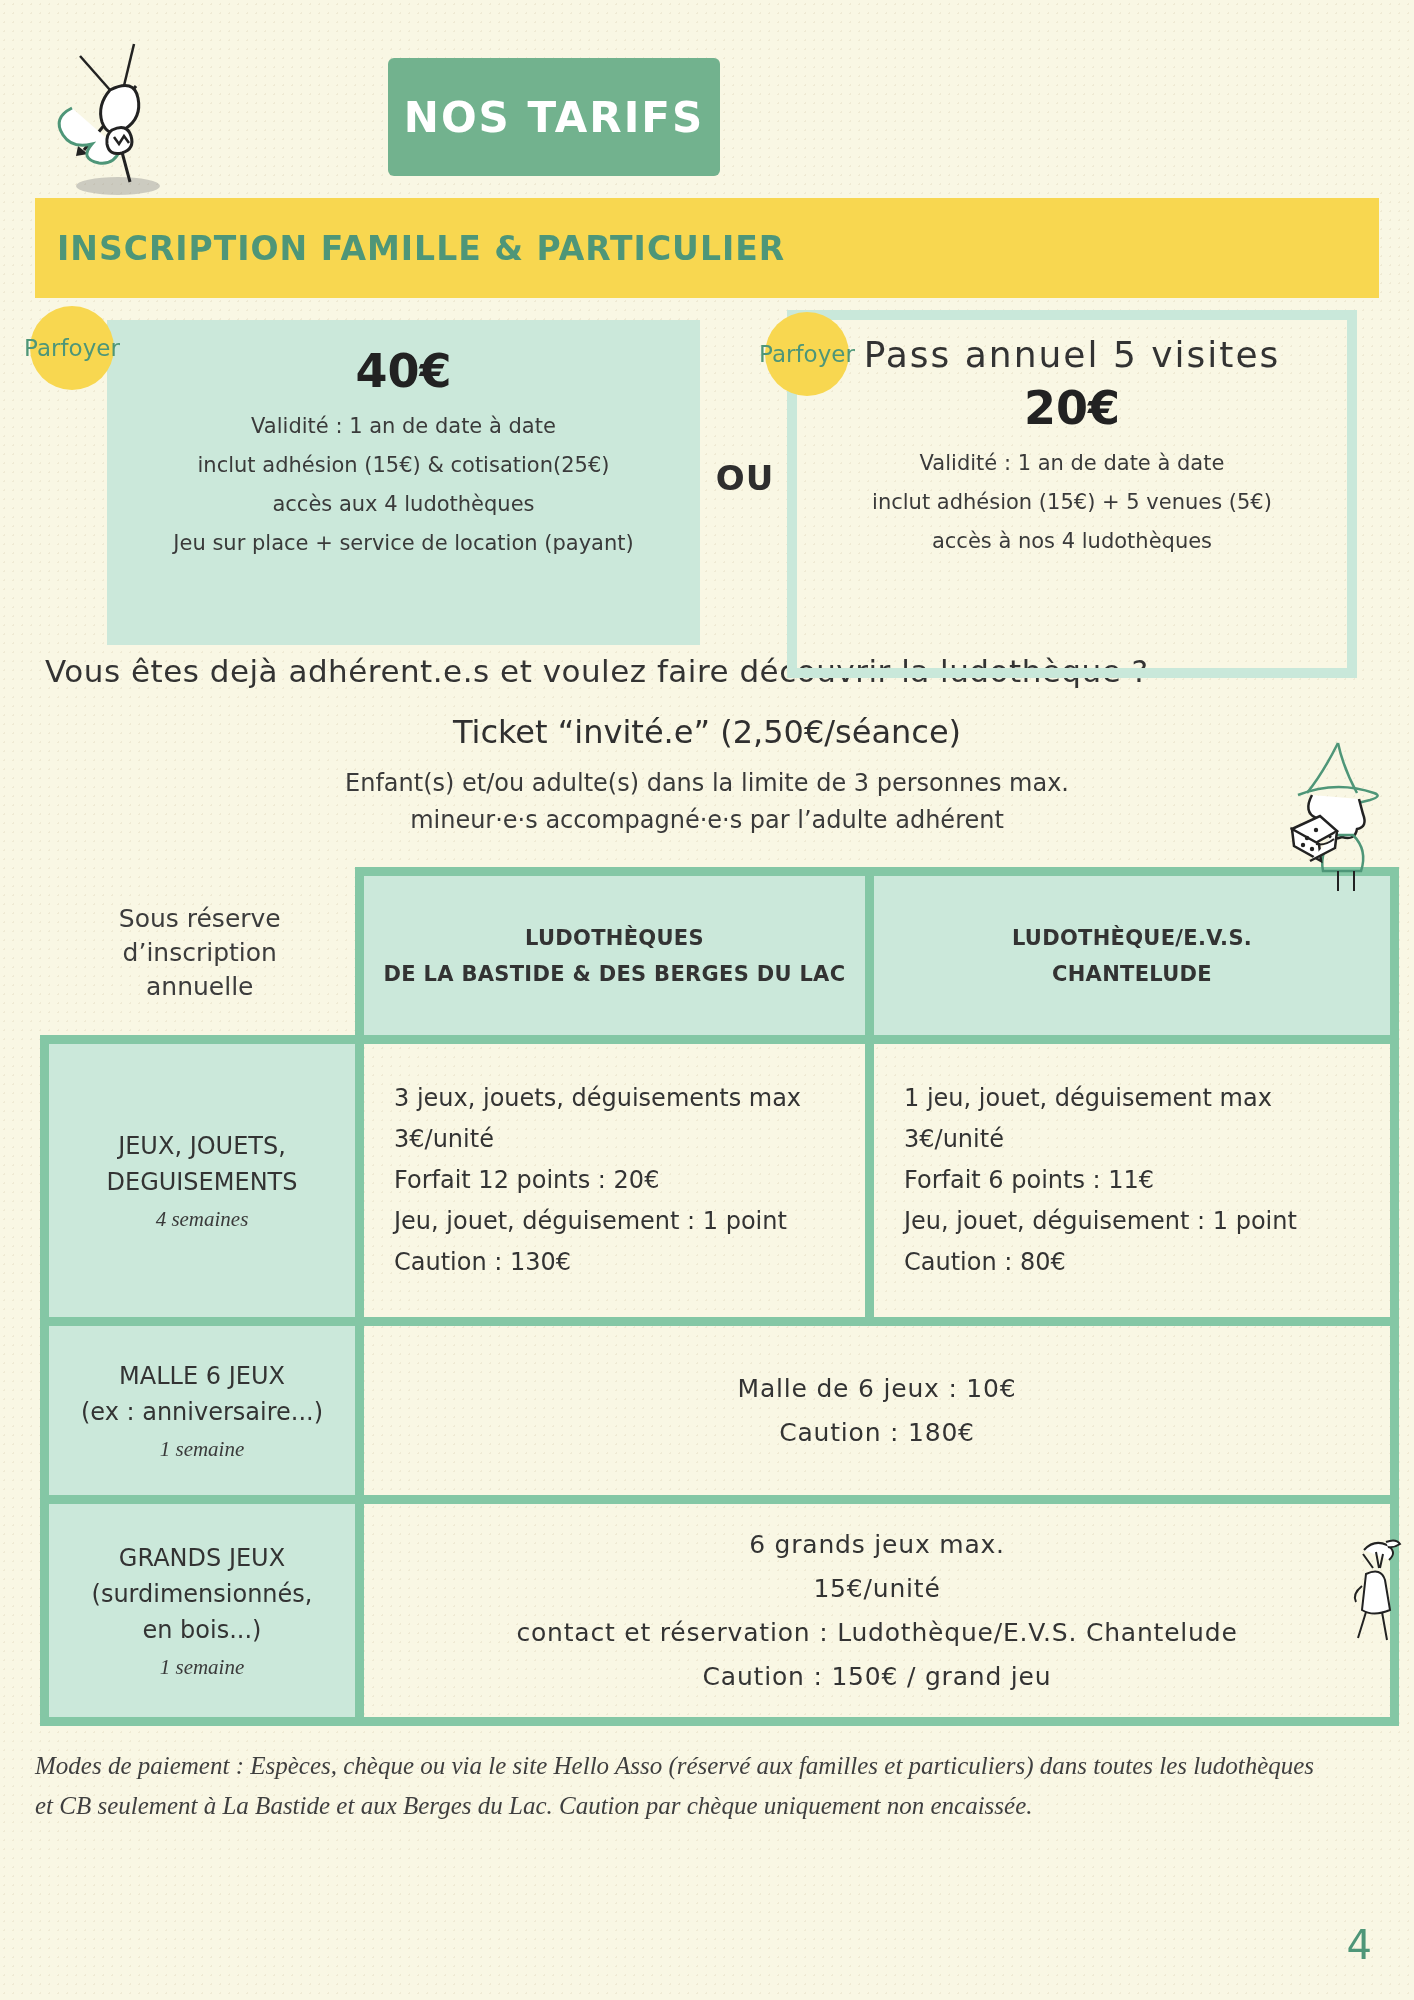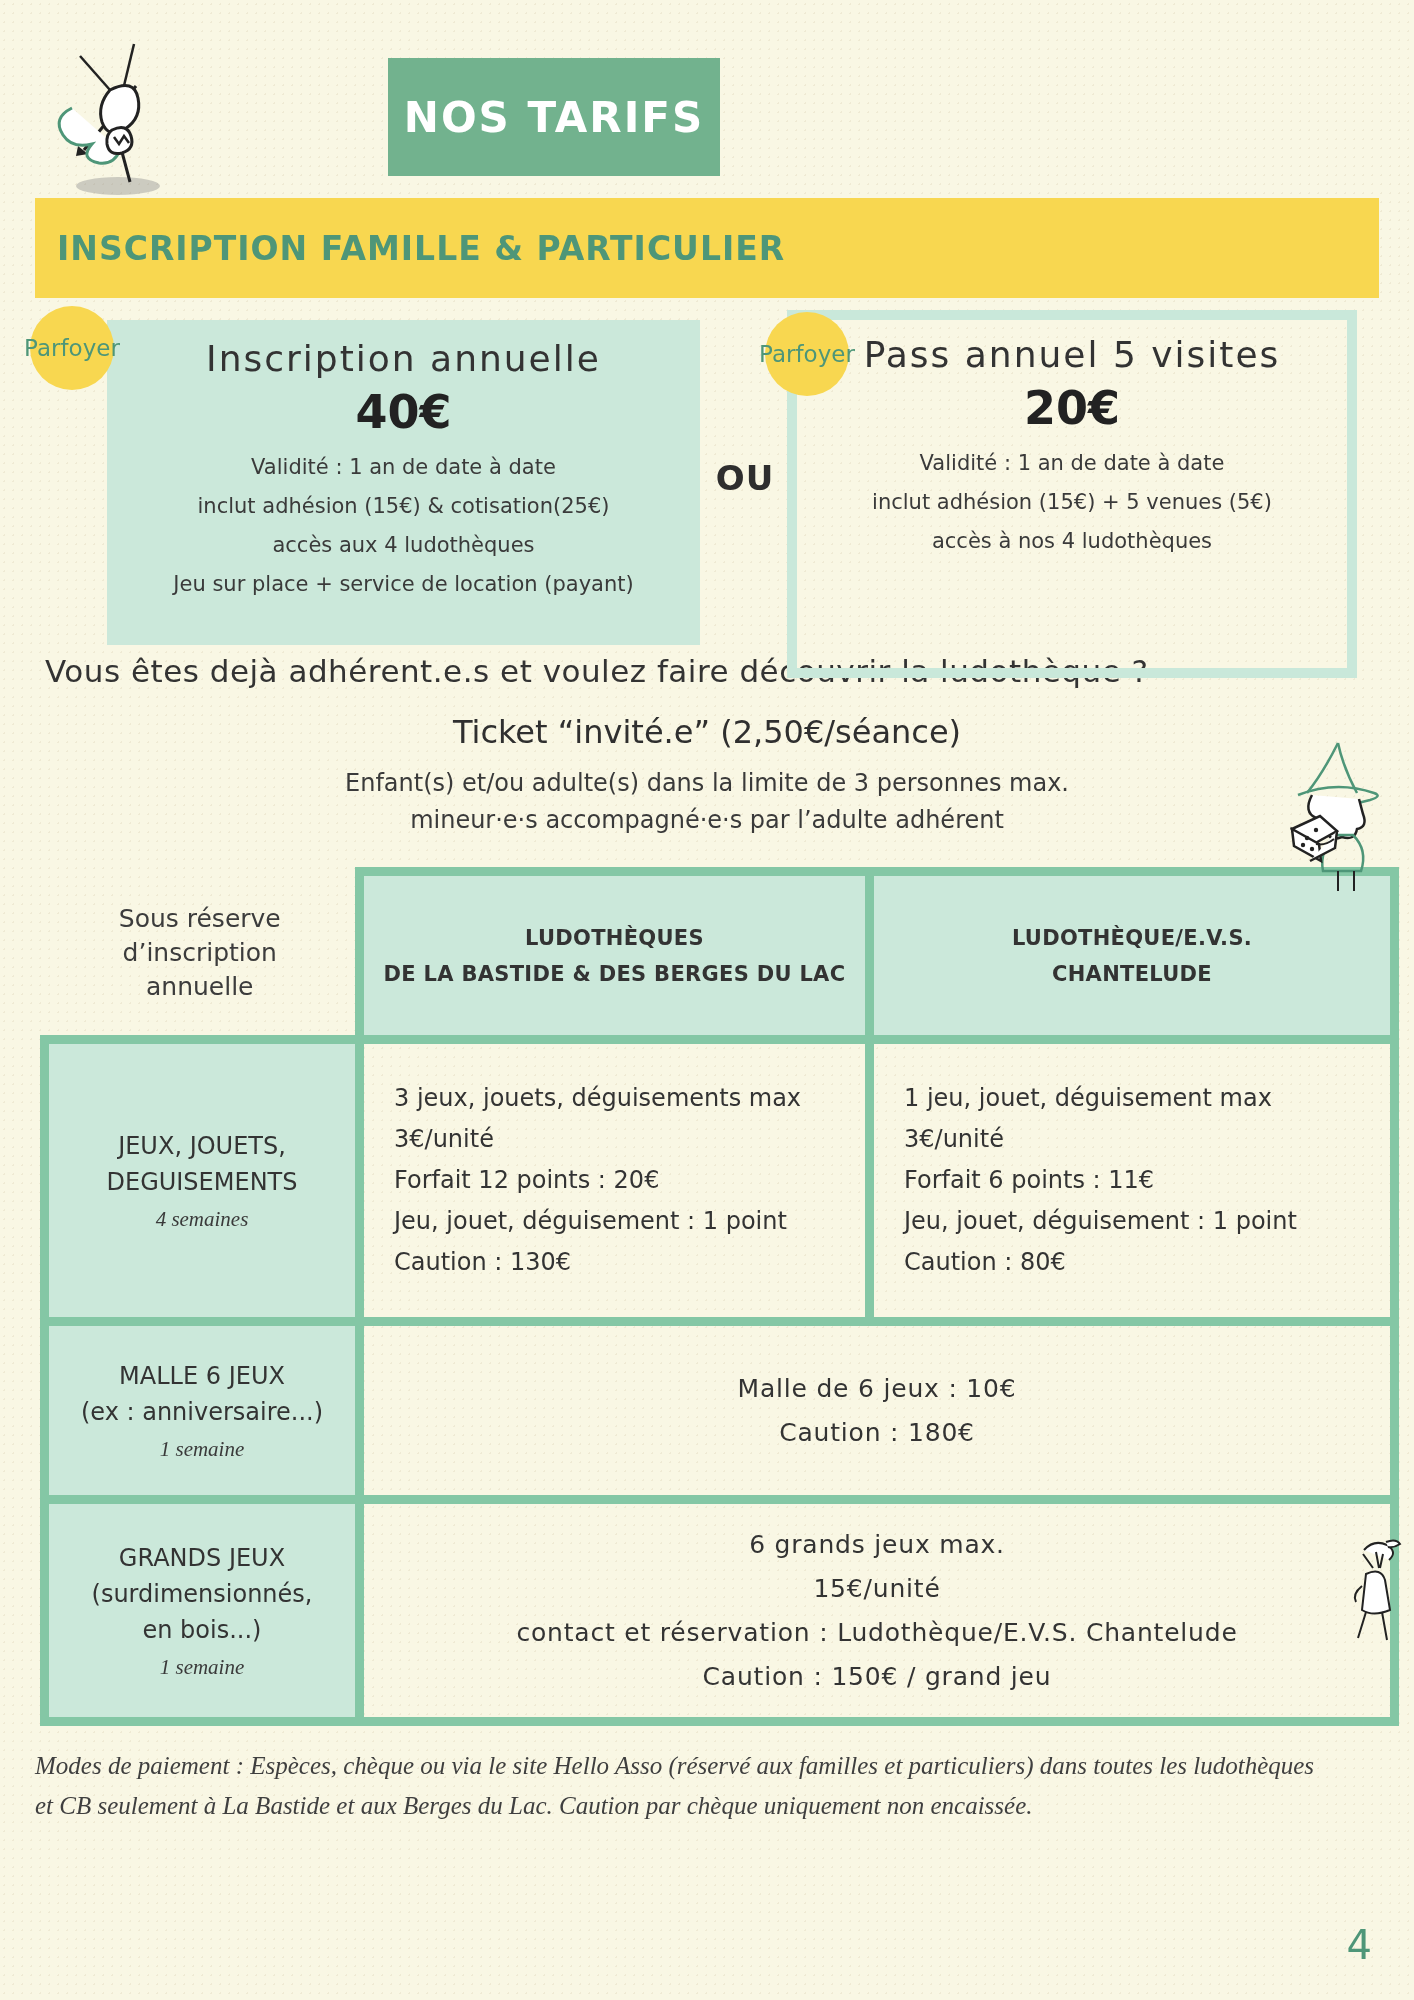--- a/index.html
+++ b/index.html
@@ -13,21 +13,21 @@
     background-size:9px 9px;
     position:relative; overflow:hidden;
   }
   .page{ position:relative; width:1414px; height:2000px; }
 
   
   .hero{ position:relative; height:198px; }
   .title-box{
     position:absolute; left:388px; top:58px; width:332px; height:118px;
     background:var(--green-box, #72B28E);
-    display:flex; align-items:center; justify-content:center;
+    display:flex; align-items:center; justify-content:center;border-radius:6px;
   }
   .title-box .t{ color:#FFFFFF; font-size:42px; font-weight:bold; letter-spacing:2px; }
   .mascot-grasshopper{ position:absolute; left:38px; top:30px; }
 
   
   .banner{
     margin:0 35px; height:100px; background:var(--yellow-banner, #F8D750);
     display:flex; align-items:center; padding-left:22px;
   }
   .banner .h{
@@ -140,21 +140,20 @@
     <span class="h">INSCRIPTION FAMILLE &amp; PARTICULIER</span>
   </div>
 
   <div class="offers">
 
     <div class="offer offer-left">
       <div class="badge">
         <span>Par</span>
         <span>foyer</span>
       </div>
-      <div class="offer-title">Inscription annuelle</div>
       <div class="offer-price">40€</div>
       <div class="offer-line first">Validité : 1 an de date à date</div>
       <div class="offer-line">inclut adhésion (15€) &amp; cotisation(25€)</div>
       <div class="offer-line">accès  aux 4 ludothèques</div>
       <div class="offer-line">Jeu sur place + service de location (payant)</div>
     </div>
 
     <div class="ou">OU</div>
 
     <div class="offer offer-right">

